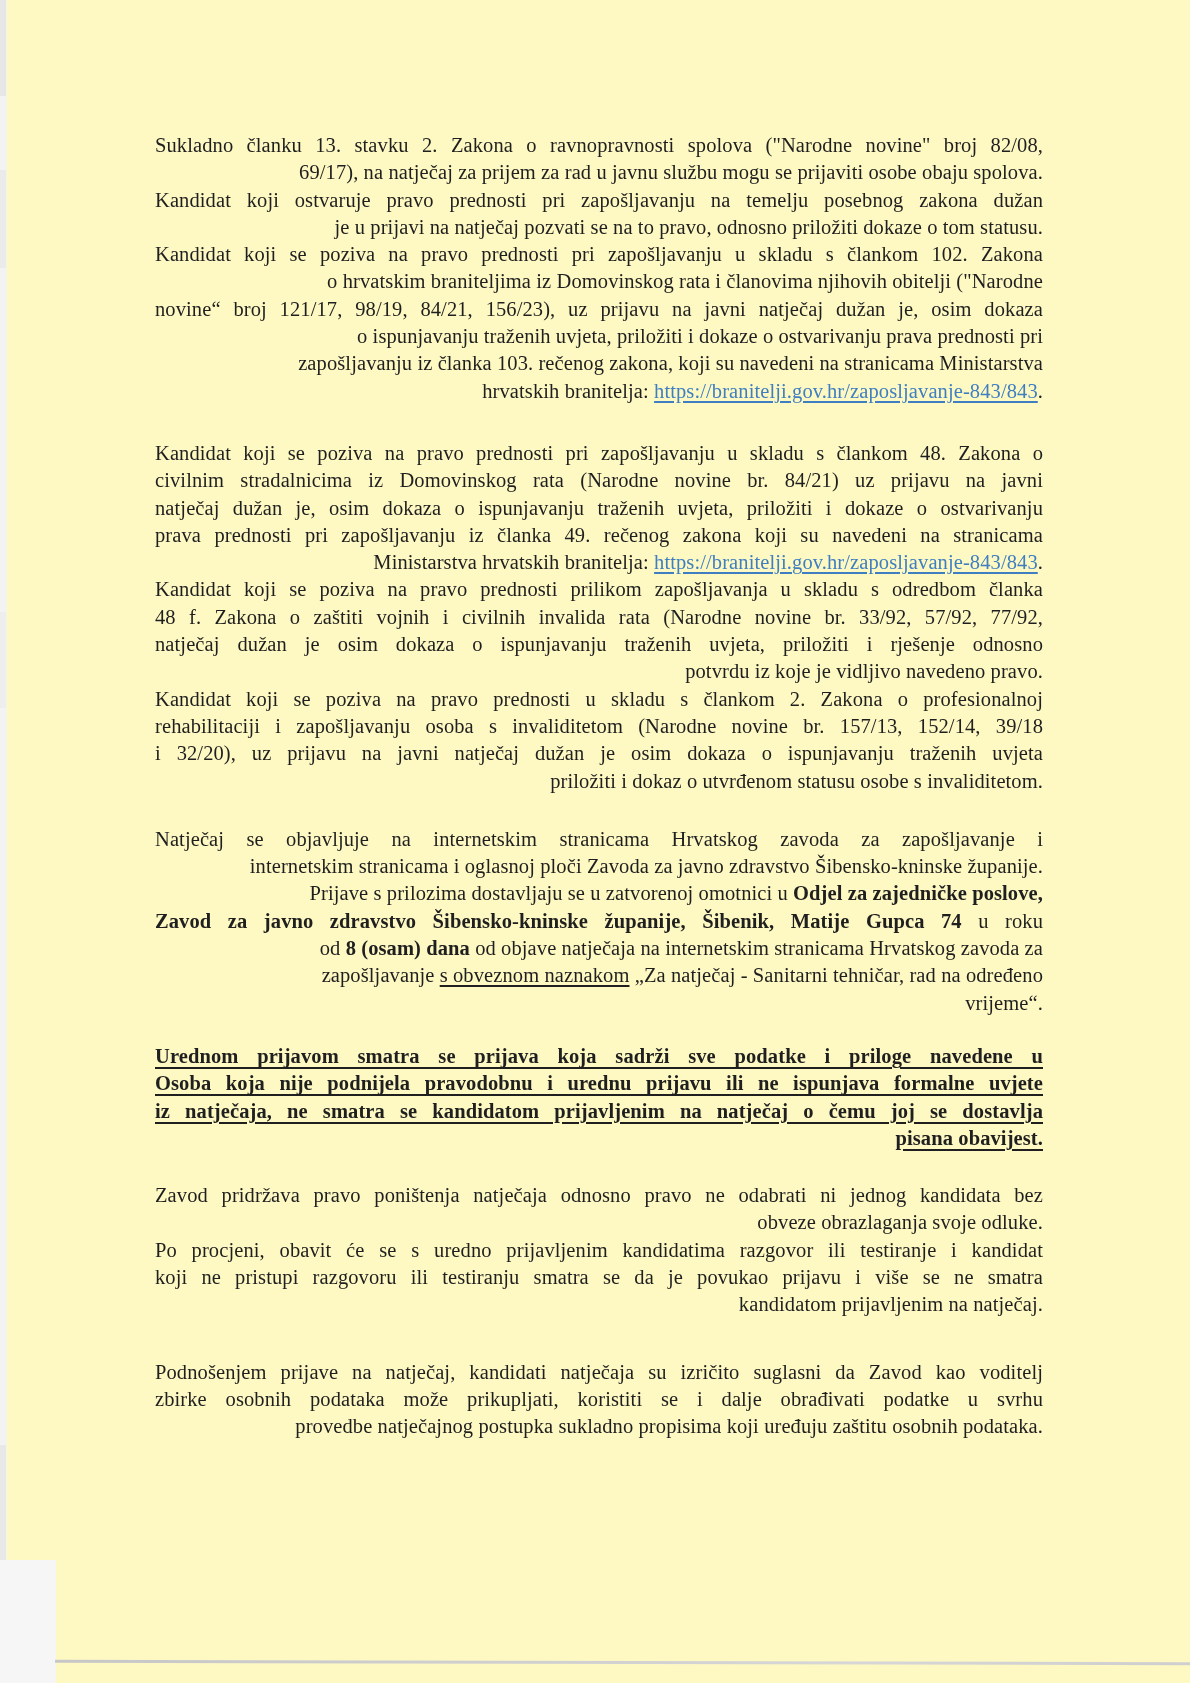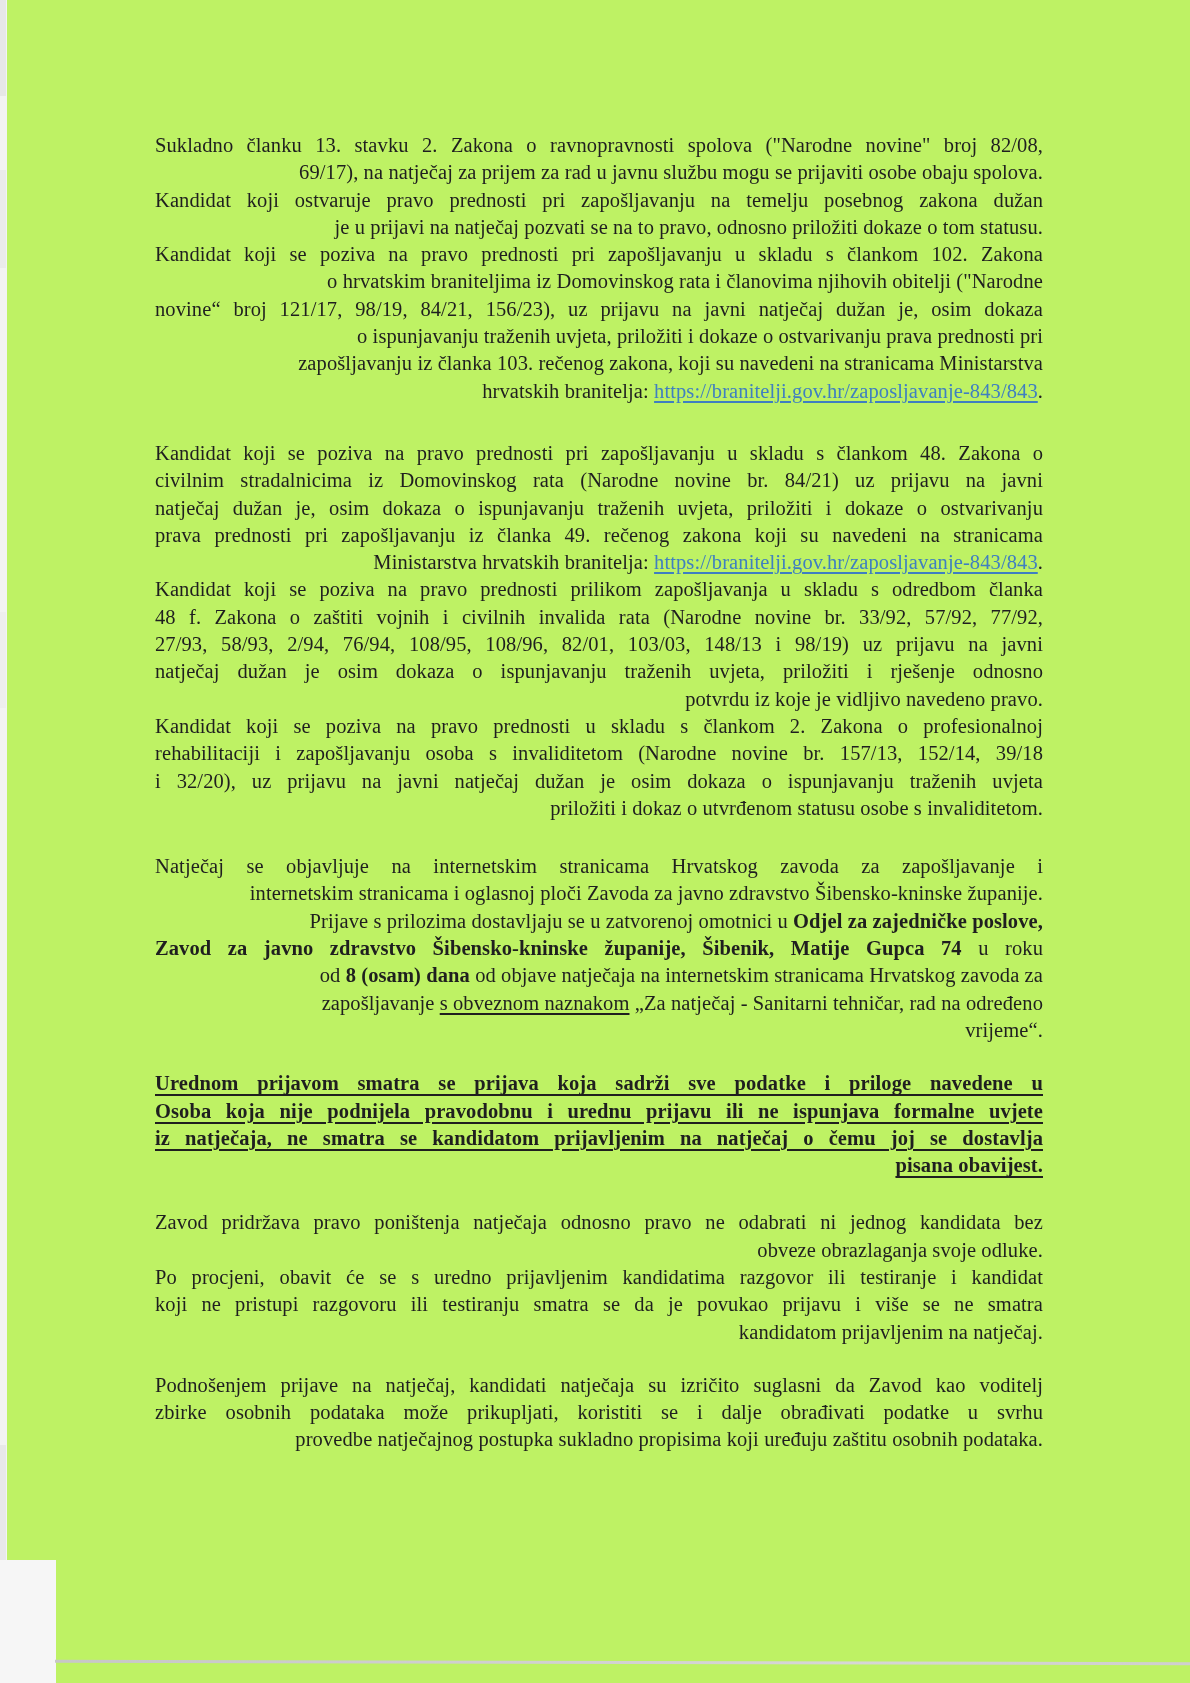--- a/index.html
+++ b/index.html
@@ -1,20 +1,20 @@
 <!DOCTYPE html>
 <html><head>
 <meta charset="utf-8">
 <style>
   html, body { margin: 0; padding: 0; background: #ffffff; }
   .page {
     position: relative;
     width: 1190px;
     height: 1683px;
-    background: #bef264;
+    background: #fef9c3;
     overflow: hidden;
     font-family: "Liberation Serif", "DejaVu Serif", serif;
   }
   
   .scan-edge-left {
     position: absolute; left: 0; top: 0; width: 7px; height: 1683px;
     background: #f3f3f3;
   }
   .scan-edge-seg { position: absolute; left: 0; width: 6px; }
   .seg-a { top: 0;    height: 96px;  background: #e7e7e7; }
@@ -37,21 +37,21 @@
     width: 888px;
     color: #1f1f1f;
     font-size: 20.5px;
     letter-spacing: 0.1px;
   }
   .para { margin: 0; }
   .para:nth-child(2) { margin-top: 35px; }
   .para:nth-child(3) { margin-top: 31px; }
   .para:nth-child(4) { margin-top: 26px; }
   .para:nth-child(5) { margin-top: 30px; }
-  .para:nth-child(6) { margin-top: 26px; }
+  .para:nth-child(6) { margin-top: 40px; }
   .line { height: 27.3px; line-height: 27.3px; white-space: nowrap; text-align: right; }
   .line.just { white-space: normal; text-align: justify; text-align-last: justify; }
   .s-n { font-weight: normal; }
   .s-b { font-weight: bold; }
   .s-u { text-decoration: underline; text-underline-offset: 3px; }
   .s-bu {
     font-weight: bold;
     text-decoration: underline;
     text-decoration-thickness: 2px;
     text-underline-offset: 4px;
@@ -87,21 +87,20 @@
         <div class="line"><span class="s-n">hrvatskih branitelja: </span><a class="s-l" style="color: rgb(63, 127, 193);">https://branitelji.gov.hr/zaposljavanje-843/843</a><span class="s-n">.</span></div>
       </div>
       <div class="para">
         <div class="line just"><span class="s-n">Kandidat koji se poziva na pravo prednosti pri zapošljavanju u skladu s člankom 48. Zakona o</span></div>
         <div class="line just"><span class="s-n">civilnim stradalnicima iz Domovinskog rata (Narodne novine br. 84/21) uz prijavu na javni</span></div>
         <div class="line just"><span class="s-n">natječaj dužan je, osim dokaza o ispunjavanju traženih uvjeta, priložiti i dokaze o ostvarivanju</span></div>
         <div class="line just"><span class="s-n">prava prednosti pri zapošljavanju iz članka 49. rečenog zakona koji su navedeni na stranicama</span></div>
         <div class="line"><span class="s-n">Ministarstva hrvatskih branitelja: </span><a class="s-l" style="color: rgb(63, 127, 193);">https://branitelji.gov.hr/zaposljavanje-843/843</a><span class="s-n">.</span></div>
         <div class="line just"><span class="s-n">Kandidat koji se poziva na pravo prednosti prilikom zapošljavanja u skladu s odredbom članka</span></div>
         <div class="line just"><span class="s-n">48 f. Zakona o zaštiti vojnih i civilnih invalida rata (Narodne novine br. 33/92, 57/92, 77/92,</span></div>
-        <div class="line just"><span class="s-n">27/93, 58/93, 2/94, 76/94, 108/95, 108/96, 82/01, 103/03, 148/13 i 98/19) uz prijavu na javni</span></div>
         <div class="line just"><span class="s-n">natječaj dužan je osim dokaza o ispunjavanju traženih uvjeta, priložiti i rješenje odnosno</span></div>
         <div class="line"><span class="s-n">potvrdu iz koje je vidljivo navedeno pravo.</span></div>
         <div class="line just"><span class="s-n">Kandidat koji se poziva na pravo prednosti u skladu s člankom 2. Zakona o profesionalnoj</span></div>
         <div class="line just"><span class="s-n">rehabilitaciji i zapošljavanju osoba s invaliditetom (Narodne novine br. 157/13, 152/14, 39/18</span></div>
         <div class="line just"><span class="s-n">i 32/20), uz prijavu na javni natječaj dužan je osim dokaza o ispunjavanju traženih uvjeta</span></div>
         <div class="line"><span class="s-n">priložiti i dokaz o utvrđenom statusu osobe s invaliditetom.</span></div>
       </div>
       <div class="para">
         <div class="line just"><span class="s-n">Natječaj se objavljuje na internetskim stranicama Hrvatskog zavoda za zapošljavanje i</span></div>
         <div class="line"><span class="s-n">internetskim stranicama i oglasnoj ploči Zavoda za javno zdravstvo Šibensko-kninske županije.</span></div>

